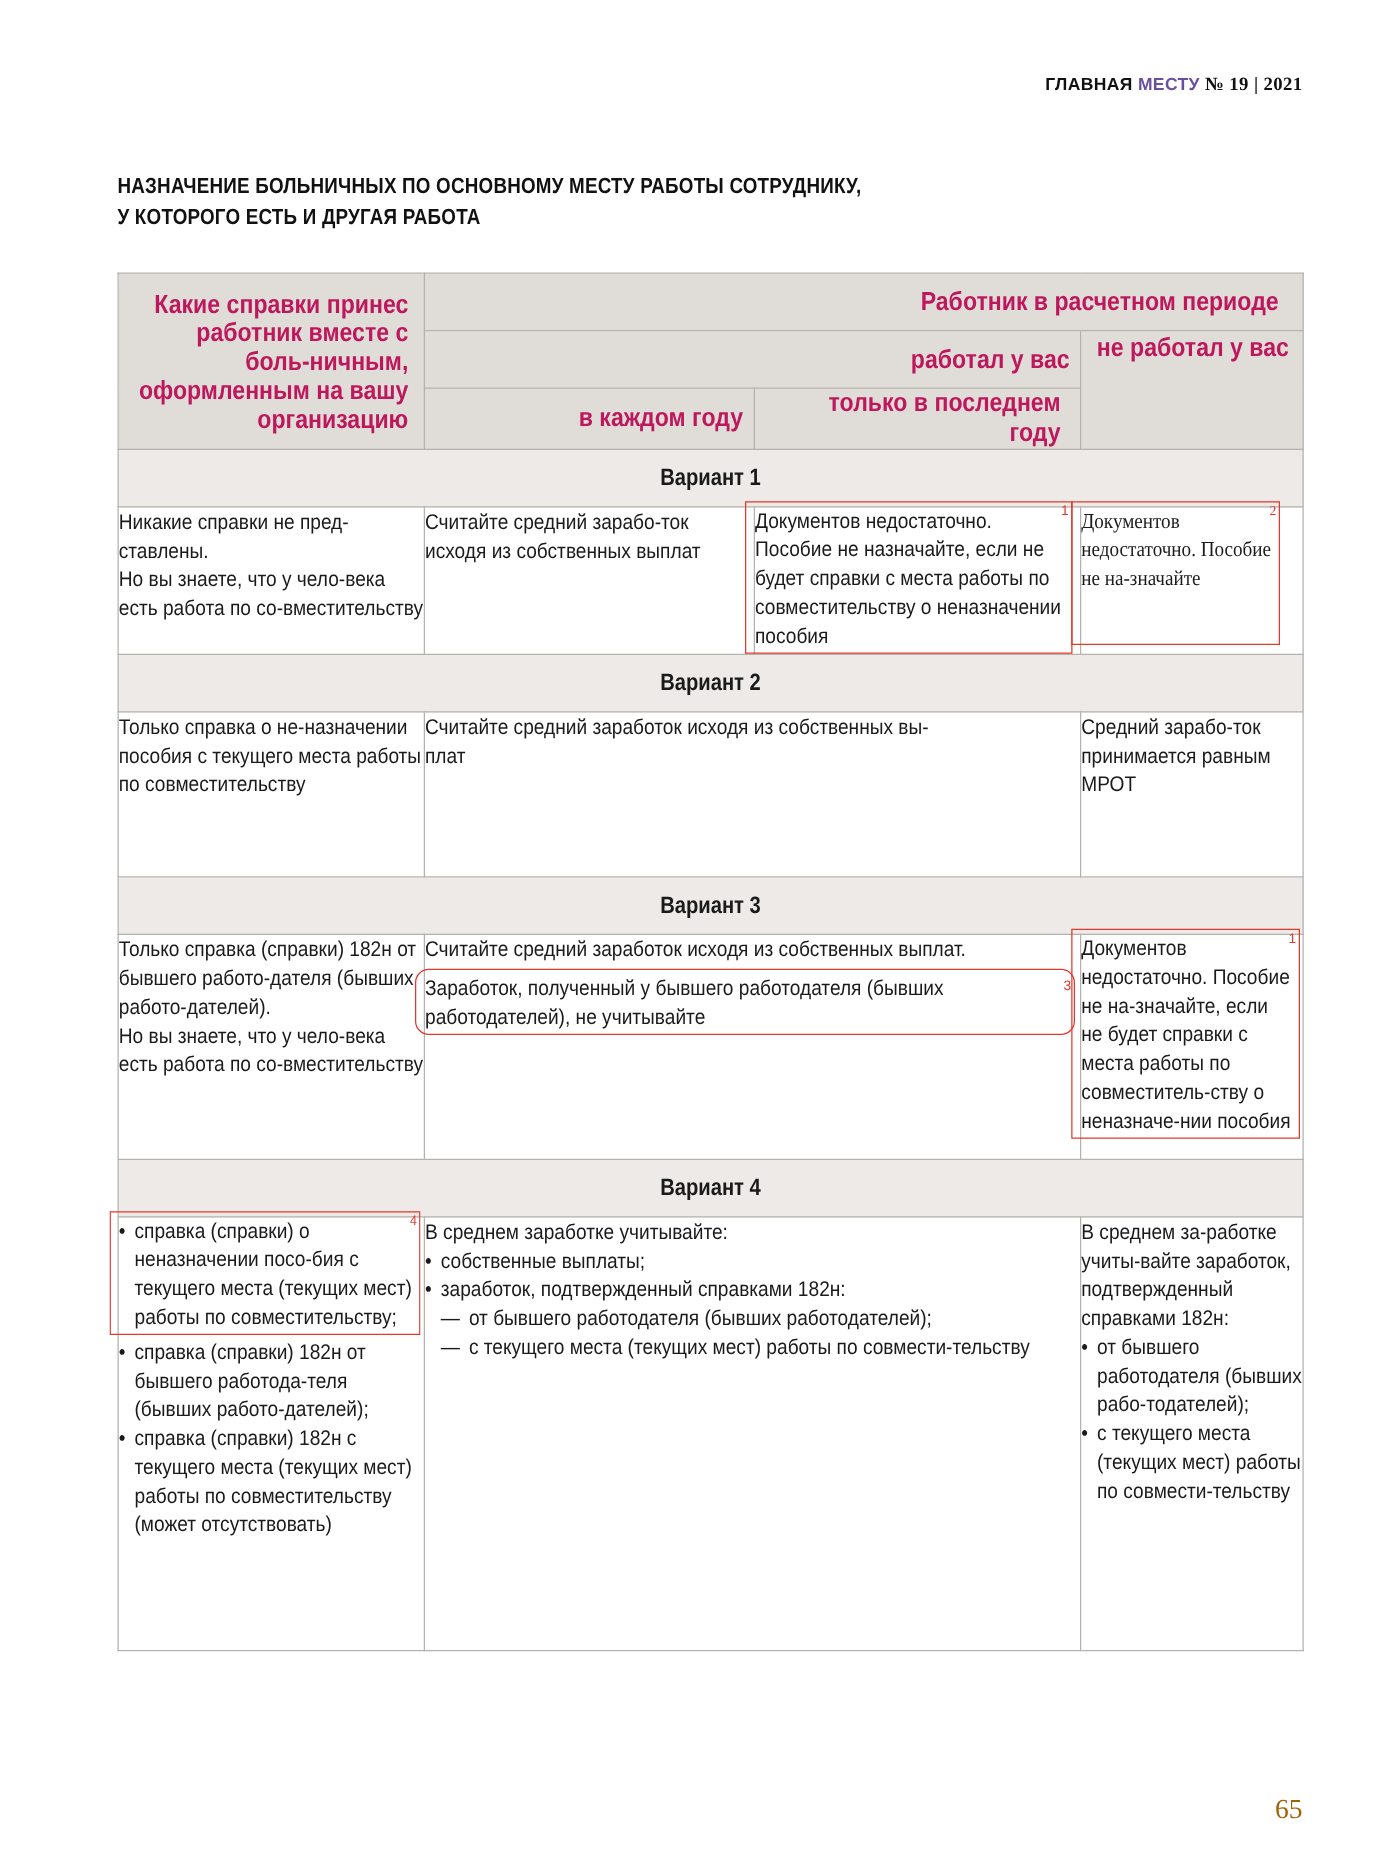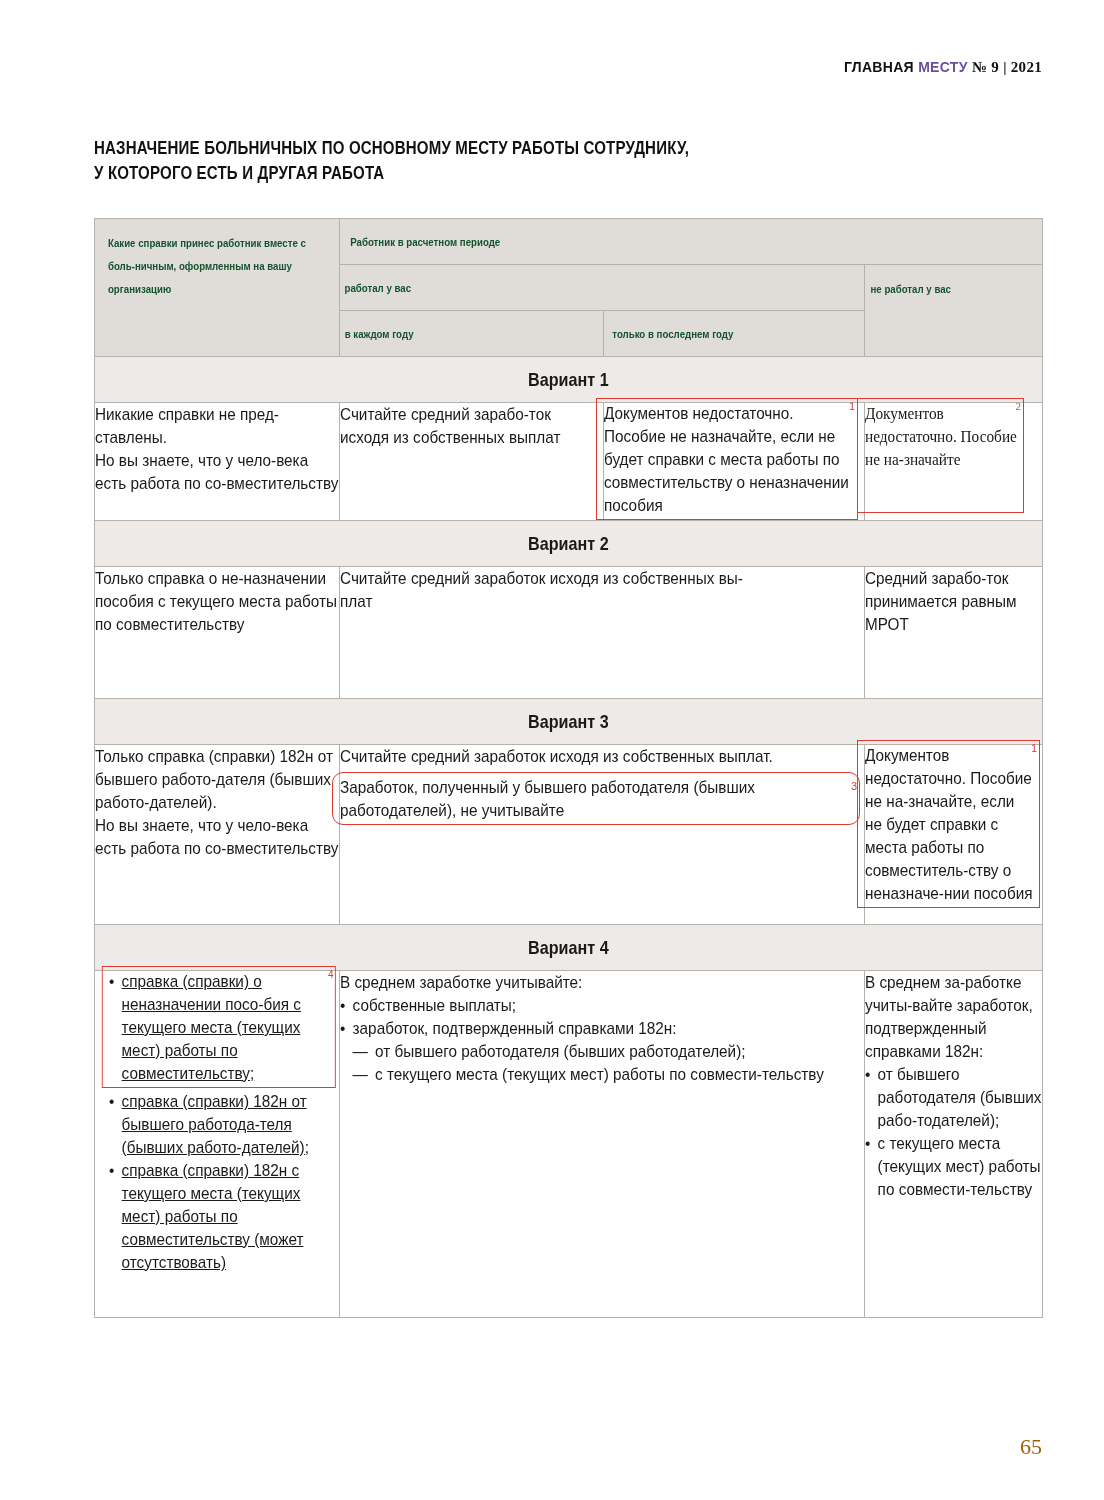--- a/index.html
+++ b/index.html
@@ -3,21 +3,21 @@
 <meta charset="utf-8">
 <style>
   html, body { margin: 0; padding: 0; background: #ffffff; }
   body { width: 1104px; height: 1500px; position: relative; overflow: hidden; font-family: "Liberation Sans", sans-serif; color: #1a1a1a; }
   .running-head { position: absolute; top: 59px; right: 62px; font-family: "Liberation Sans", sans-serif; font-weight: bold; font-size: 14px; letter-spacing: 0.3px; color: #111; }
   .running-head .brand-accent { color: #6a4fa0; }
   .running-head .issue { font-family: "Liberation Serif", serif; font-weight: bold; font-size: 15px; }
   .title { position: absolute; left: 94px; top: 136px; width: 800px; font-family: "Liberation Sans", sans-serif; font-weight: bold; font-size: 17.5px; line-height: 25px; transform: scaleX(0.86); transform-origin: left top; letter-spacing: 0.2px; color: #111; }
   table.grid { position: absolute; left: 94px; top: 218px; width: 948px; border-collapse: collapse; table-layout: fixed; }
   table.grid td, table.grid th { border: 1px solid #b5b2ae; vertical-align: top; padding: 0; }
-  .h { background: #e0ddd9; font-weight: bold; font-size: 11px; text-align: left; vertical-align: middle !important; color: #14532d; }
+  .h { background: #e0ddd9; font-weight: bold; font-size: 21px; text-align: right; vertical-align: middle !important; color: #be185d; }
   .h .cond { display: inline-block; transform: scaleX(0.88); }
   .variant { background: #edeae7; height: 45px; text-align: center; vertical-align: middle !important; font-weight: bold; font-size: 19px; }
   .variant .cond { display: inline-block; transform: scaleX(0.85); }
   .cell { font-size: 17px; line-height: 23px; padding: 12px 14px 10px 14px; }
   .cell .t { display: block; transform: scaleX(0.9); transform-origin: left top; width: 111%; }
   .boxed { position: relative; border: 1.5px solid #e0392e; margin: -5px -6px 0 -8px; padding: 3px 6px 2px 7px; }
   .boxed .num { position: absolute; right: 2px; top: 2px; font-size: 11px; color: #e0392e; line-height: 11px; }
   ul.b { list-style: none; margin: 0; padding: 0; }
   ul.b li { position: relative; padding-left: 14px; }
   ul.b li::before { content: "•"; position: absolute; left: 0; top: 0; }
@@ -25,21 +25,21 @@
   ul.d li { position: relative; padding-left: 25px; }
   ul.d li::before { content: "—"; position: absolute; left: 0; }
   .page-number { position: absolute; right: 62px; top: 1434px; font-family: "Liberation Serif", serif; font-size: 22px; color: #a16207; }
 </style>
 </head>
 <body>
 
 <div class="running-head">
   <span>ГЛАВНАЯ</span>
   <span class="brand-accent">МЕСТУ</span>
-  <span class="issue">№ 9 | 2021</span>
+  <span class="issue">№ 19 | 2021</span>
 </div>
 
 <div class="title">
   <div>НАЗНАЧЕНИЕ БОЛЬНИЧНЫХ ПО ОСНОВНОМУ МЕСТУ РАБОТЫ СОТРУДНИКУ,</div>
   <div>У КОТОРОГО ЕСТЬ И ДРУГАЯ РАБОТА</div>
 </div>
 
 <table class="grid">
   <colgroup>
     <col style="width:245px">
@@ -49,21 +49,21 @@
   </colgroup>
   <tbody>
       <tr style="height:46px">
     <th class="h" rowspan="3" style="padding:10px 12px; line-height:23px; vertical-align:top !important; padding-top:13px;">
       <span class="cond" style="display:block; transform:scaleX(0.88); width:113%; margin-left:-6.5%;">Какие справки принес работник вместе с боль-ничным, оформленным на вашу организацию</span>
     </th>
     <th class="h" colspan="3"><span class="cond">Работник в расчетном периоде</span></th>
   </tr>
   <tr style="height:46px">
     <th class="h" colspan="2"><span class="cond">работал у вас</span></th>
-    <th class="h" rowspan="2" style="vertical-align:top !important; padding-top:18px;"><span class="cond">не работал у вас</span></th>
+    <th class="h" rowspan="2" style="vertical-align:top !important; padding-top:2px;"><span class="cond">не работал у вас</span></th>
   </tr>
   <tr style="height:46px">
     <th class="h"><span class="cond">в каждом году</span></th>
     <th class="h"><span class="cond">только в последнем году</span></th>
   </tr>
 
   <tr>
         <td class="variant" colspan="4"><span class="cond">Вариант 1</span></td>
       </tr>
   <tr style="height:106px">
@@ -123,21 +123,21 @@
         <span class="t">Документов недостаточно. Пособие не на-значайте, если не будет справки с места работы по совместитель-ству о неназначе-нии пособия</span>
         <span class="num">1</span>
       </div>
     </td>
   </tr>
 
   <tr>
         <td class="variant" colspan="4"><span class="cond">Вариант 4</span></td>
       </tr>
   <tr style="height:347px">
-    <td class="cell" style="padding-left:14px; padding-right:8px;text-decoration:underline;">
+    <td class="cell" style="padding-right:8px;">
       <div class="t">
         <div class="boxed" style="margin-left:-8px; padding-left:7px;">
           <ul class="b">
                 <li>справка (справки) о неназначении посо-бия с текущего места (текущих мест) работы по совместительству;</li>
               </ul>
           <span class="num">4</span>
         </div>
         <ul class="b" style="margin-top:2px;">
           <li>справка (справки) 182н от бывшего работода-теля (бывших работо-дателей);</li>
           <li>справка (справки) 182н с текущего места (текущих мест) работы по совместительству (может отсутствовать)</li>

